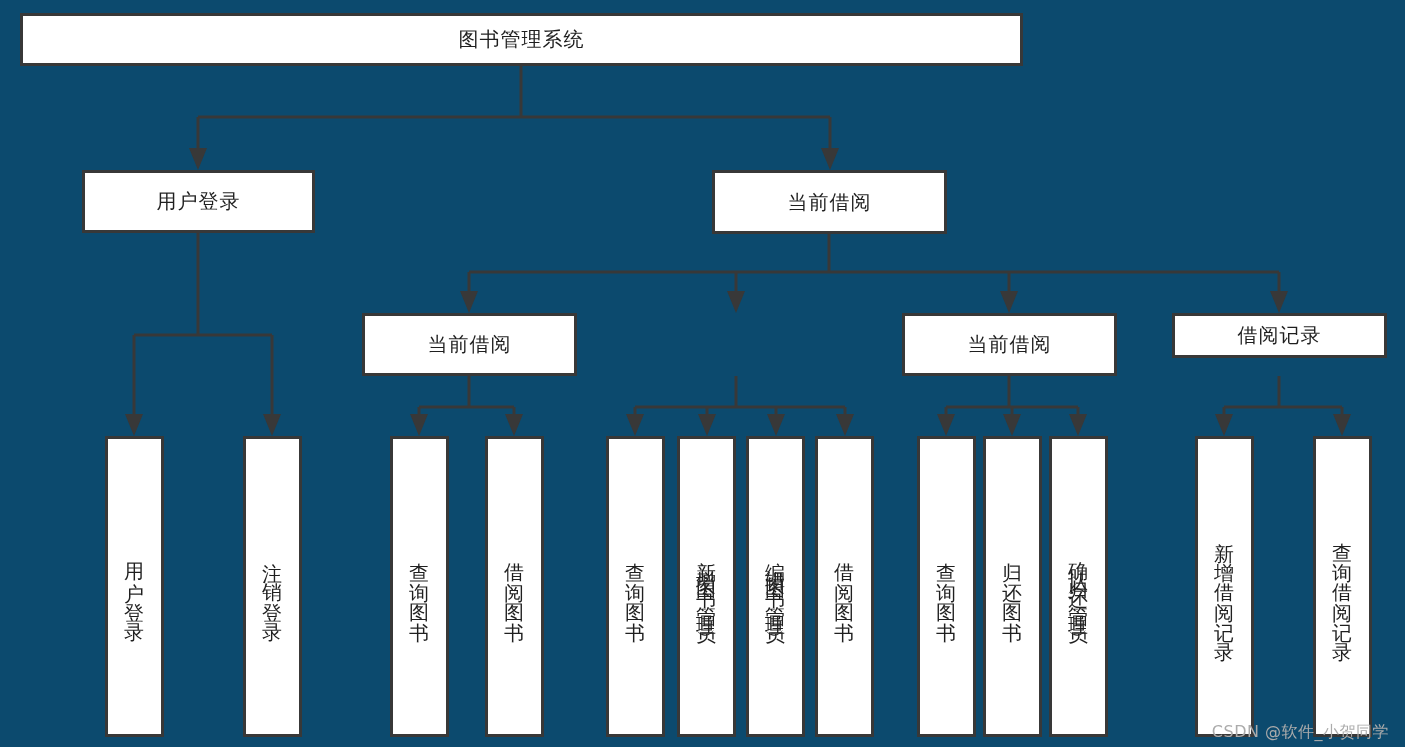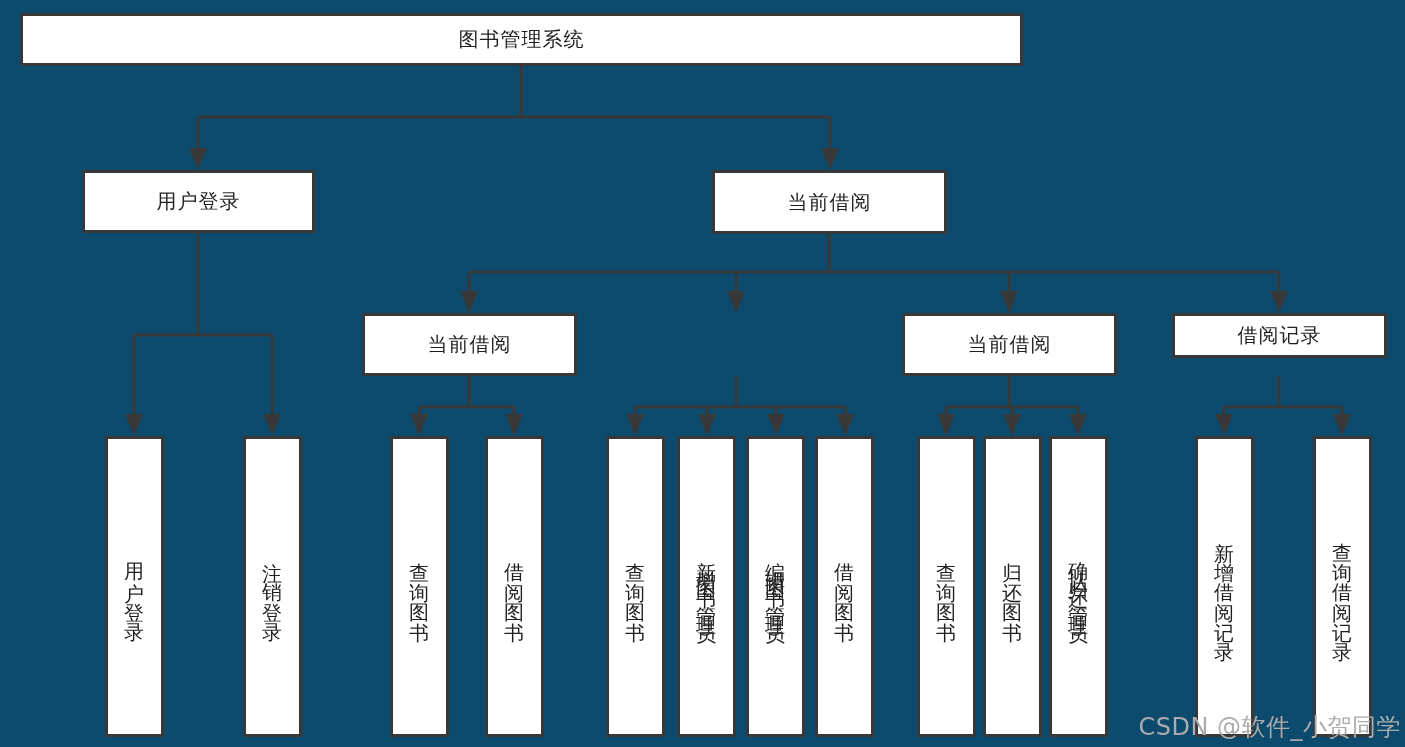--- a/index.html
+++ b/index.html
@@ -12,21 +12,21 @@
     position:absolute;box-sizing:border-box;border:3px solid #383838;background:#ffffff;
     display:flex;align-items:center;justify-content:center;
     font-size:20px;letter-spacing:1px;color:#1f1f1f;white-space:nowrap;
   }
   .tall{width:59px;top:436px;height:301px;}
   .vtext{
     writing-mode:vertical-rl;text-orientation:mixed;
     font-size:20px;line-height:1;white-space:nowrap;
   }
   .watermark{
-    position:absolute;right:4px;bottom:4px;font-size:24px;color:#ababab;
+    position:absolute;right:16px;bottom:4px;font-size:16px;color:#ababab;
     letter-spacing:0.5px;white-space:nowrap;
   }
 </style>
 </head>
 <body>
 
 <div id="canvas">
 
   <svg id="wires" viewBox="0 0 1405 747" xmlns="http://www.w3.org/2000/svg">
     <g stroke="#383838" stroke-width="3" fill="none">

